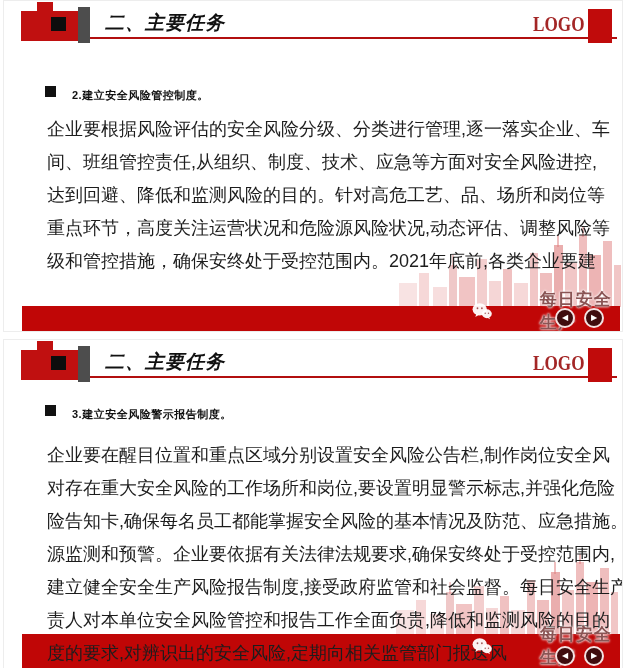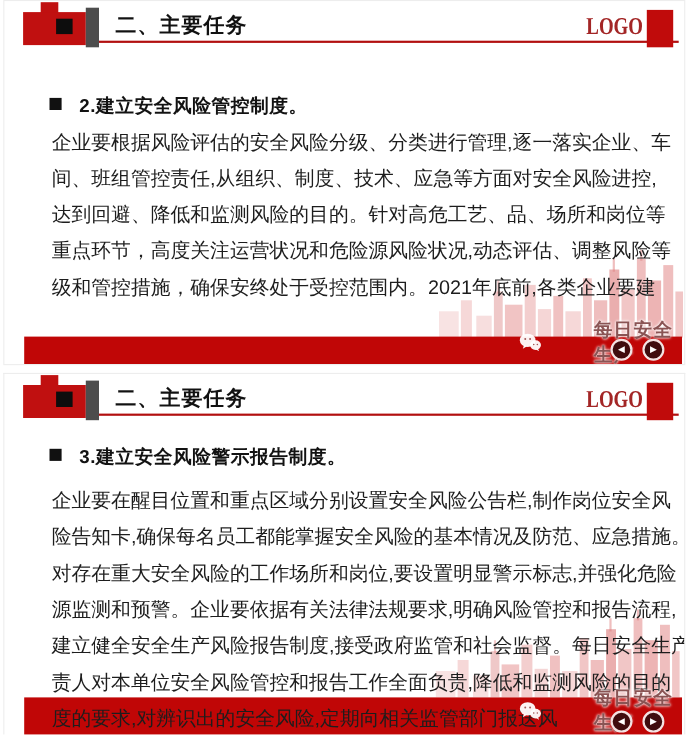--- a/index.html
+++ b/index.html
@@ -10,33 +10,33 @@
   .slide1{top:0;height:332px;}
   .slide2{top:339px;height:329px;border-bottom:none;}
 
   
   .icon-main{position:absolute;left:17px;top:10px;width:57px;height:30px;background:#c01010;z-index:2;}
   .icon-bump{position:absolute;left:33px;top:1px;width:16px;height:12px;background:#c01010;z-index:2;}
   .icon-black{position:absolute;left:47px;top:16px;width:15px;height:14px;background:#0d0d0d;z-index:3;}
   .gray-bar{position:absolute;left:74px;top:6px;width:12px;height:36px;background:#4d4d4d;z-index:2;}
   .red-line{position:absolute;left:86px;top:36px;width:527px;height:2px;background:#b20f0f;z-index:1;}
   .sec-title{position:absolute;left:101px;top:9px;margin:0;font-size:19px;font-weight:700;
-             color:#111;letter-spacing:1px;z-index:2;}
+             color:#111;letter-spacing:1px;z-index:2;font-style:italic;}
   .logo-text{position:absolute;left:529px;top:10px;font-family:"Liberation Serif",serif;
              font-size:22px;font-weight:700;color:#a32626;transform:scaleX(0.78);
              transform-origin:left center;z-index:2;letter-spacing:0px;}
   .logo-sq{position:absolute;left:584px;top:8px;width:24px;height:34px;background:#c00b0b;z-index:2;}
 
   
   .heading-row{position:absolute;left:41px;z-index:4;white-space:nowrap;}
   .slide1 .heading-row{top:84px;}
   .slide2 .heading-row{top:64px;}
   .bullet{display:inline-block;width:11px;height:11px;background:#111;margin-right:16px;
           vertical-align:2px;}
-  .heading{font-size:17px;font-weight:700;color:#121212;letter-spacing:0.5px;}
+  .heading{font-size:11px;font-weight:700;color:#121212;letter-spacing:0.5px;}
 
   .bodytxt{position:absolute;left:43px;right:6px;z-index:3;}
   .slide1 .bodytxt{top:112px;}
   .slide2 .bodytxt{top:99px;}
   .bl{height:33px;line-height:33px;font-size:18px;color:#1d1d1d;white-space:nowrap;
       letter-spacing:0px;}
 
   
   .city{position:absolute;z-index:0;}
   .slide1 .city{left:395px;top:224px;}
@@ -144,23 +144,23 @@
     <h2 class="sec-title">二、主要任务</h2>
     <div class="logo-text">LOGO</div>
     <div class="logo-sq"></div>
 
     <div class="heading-row">
       <span class="bullet"></span><span class="heading">3.建立安全风险警示报告制度。</span>
     </div>
 
     <div class="bodytxt">
       <div class="bl">企业要在醒目位置和重点区域分别设置安全风险公告栏,制作岗位安全风</div>
+      <div class="bl">对存在重大安全风险的工作场所和岗位,要设置明显警示标志,并强化危险</div>
       <div class="bl">险告知卡,确保每名员工都能掌握安全风险的基本情况及防范、应急措施。</div>
-      <div class="bl">对存在重大安全风险的工作场所和岗位,要设置明显警示标志,并强化危险</div>
-      <div class="bl">源监测和预警。企业要依据有关法律法规要求,明确风险管控和报告流程,</div>
+      <div class="bl">源监测和预警。企业要依据有关法律法规要求,确保安终处于受控范围内,</div>
       <div class="bl">建立健全安全生产风险报告制度,接受政府监管和社会监督。每日安全生产</div>
       <div class="bl">责人对本单位安全风险管控和报告工作全面负贵,降低和监测风险的目的</div>
       <div class="bl">度的要求,对辨识出的安全风险,定期向相关监管部门报送风</div>
     </div>
 
     <svg class="city" width="222" height="82" viewBox="0 0 222 82" fill="#e07e7e">
       <rect x="0" y="58" width="18" height="24" opacity=".22"></rect>
         <rect x="20" y="48" width="10" height="34" opacity=".3"></rect>
       <rect x="34" y="62" width="14" height="20" opacity=".26"></rect>
         <rect x="50" y="40" width="8" height="42" opacity=".42" fill="#d97b7b"></rect>

